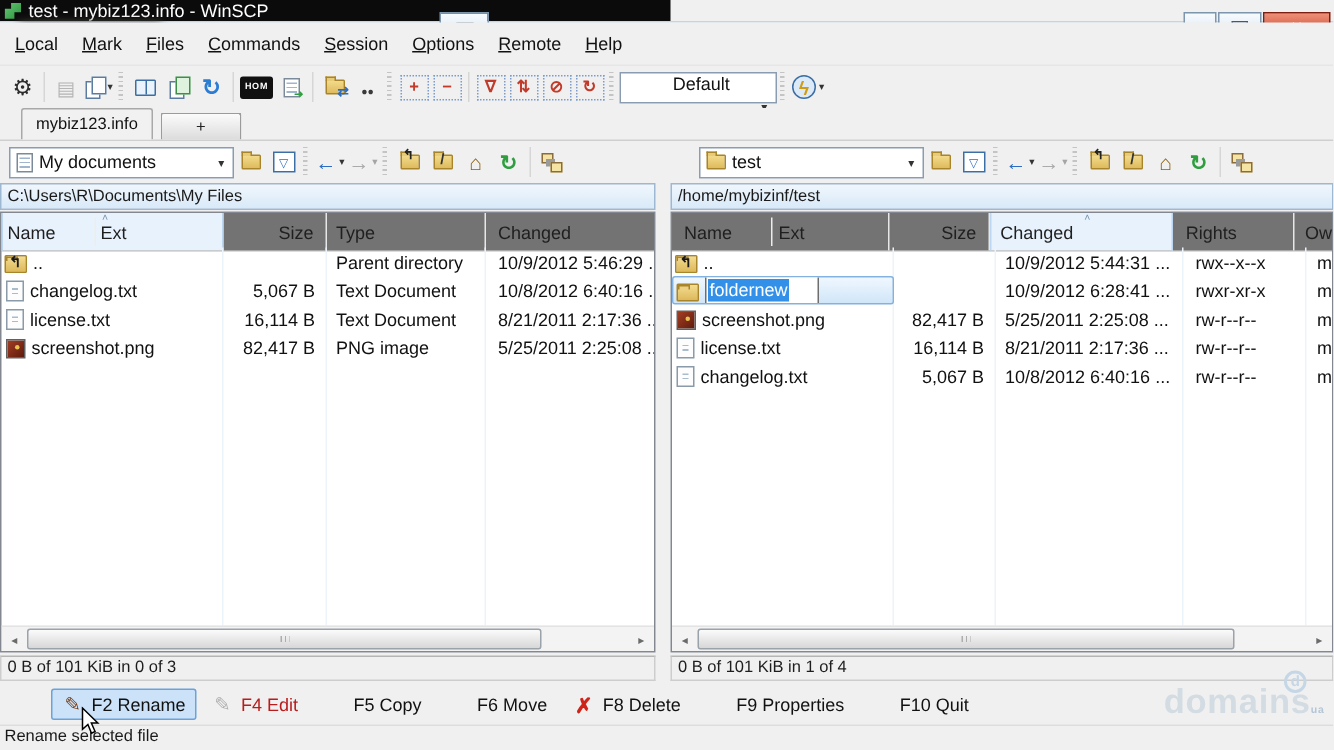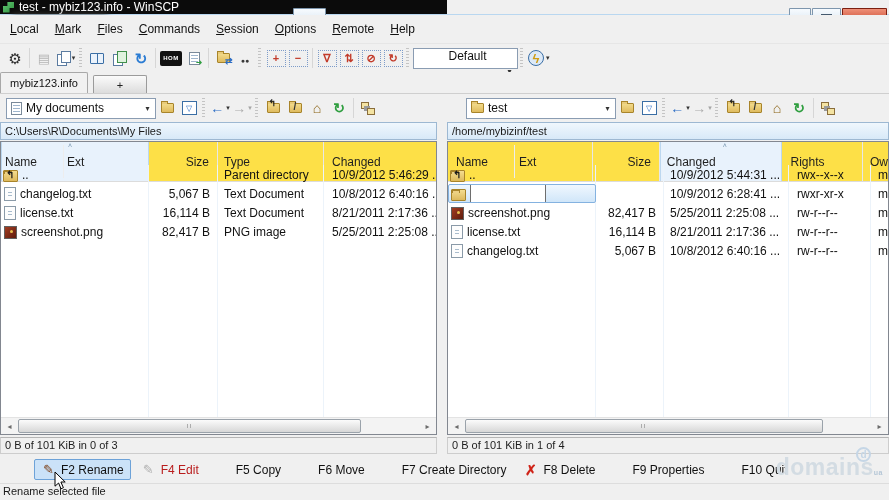--- a/index.html
+++ b/index.html
@@ -63,21 +63,21 @@
   .ov { position:absolute; font-weight:bold; }
   .ov-sync { right:-4px; bottom:-4px; color:#2b6cc4; font-size:9px; }
   .dotted { width:19px; height:17px; border:1px dotted #7d9cc9; display:flex; align-items:center; justify-content:center; color:#c23b2a; font-size:11px; line-height:1; font-weight:bold; }
   .combo { height:21px; background:#fff; border:1px solid #8a9cb2; display:flex; align-items:center; font-size:12px; padding-left:4px; gap:4px; color:#111; }
   .combo .arrow { margin-left:auto; width:15px; height:100%; display:flex; align-items:center; justify-content:center; }
   .combo .arrow::before { content:"▾"; font-size:8px; color:#333; }
   .combo-default { width:105px;flex-direction:column; }
 
   
   .tabbar { position:absolute; top:72px; left:0; width:100%; height:22px; background:#f0f0f0; display:flex; align-items:flex-end; border-bottom:1px solid #cfcfcf; }
-  .tab-active { margin-left:0; height:21px; padding:0 9px; display:flex; align-items:center; font-size:11px; color:#111;
+  .tab-active { margin-left:14px; height:21px; padding:0 9px; display:flex; align-items:center; font-size:11px; color:#111;
     background:#f1f1f1; border:1px solid #a8a8a8; border-bottom:none; border-radius:2px 2px 0 0; }
   .tab-new { margin-left:5px; height:18px; width:54px; display:flex; align-items:center; justify-content:center; font-size:11px; color:#222;
     background:linear-gradient(#fbfbfb,#dcdcdc); border:1px solid #9b9b9b; border-bottom:none; border-radius:2px 2px 0 0; }
 
   
   .ptoolbar { position:absolute; top:94px; height:28px; display:flex; align-items:center; }
   .ptoolbar-left { left:0; width:437px; padding-left:6px; }
   .ptoolbar-right { left:463px; width:442px; padding-left:3px; }
   .combo-dir { width:150px; }
   .g-back::before { content:"←"; color:#2b6cc4; font-weight:bold; font-size:14px; }
@@ -93,21 +93,21 @@
   .ic-tree::after { content:""; position:absolute; left:6px; top:7px; width:6px; height:5px; background:#f4e3a2; border:1px solid #8a6d3b; box-shadow:-4px -3px 0 -1px #9a9a9a; }
 
   
   .pathbar { position:absolute; top:122px; height:18px; border:1px solid #9db8d2; background:linear-gradient(#f0f7fd,#d8e9f8); font-size:11px; color:#1a1a1a; line-height:16px; padding-left:4px; white-space:nowrap; overflow:hidden; }
   .pathbar-left { left:0; width:437px; }
   .pathbar-right { left:447px; width:442px; }
   .listbox { position:absolute; top:141px; height:294px; border:1px solid #828790; background:#fff; overflow:hidden; }
   .listbox-left { left:0; width:437px; }
   .listbox-right { left:447px; width:442px; }
 
-  .lheader { position:absolute; top:0; left:0; right:0; height:40px; background:#fde047; border-bottom:1px solid #dcdcdc; display:flex; font-size:12px; color:#1f1f1f; }
+  .lheader { position:absolute; top:0; left:0; right:0; height:26px; background:#737373; border-bottom:1px solid #dcdcdc; display:flex; font-size:12px; color:#1f1f1f; }
   .hcell { position:relative; display:flex; align-items:center; border-right:1px solid #e7e7e7; height:100%; }
   .hcell.sorted { background:#e8f2fc; border-left:1px solid #bcd7ef; border-right:1px solid #bcd7ef; }
   .sort-arrow { position:absolute; top:0px; font-size:7px; color:#7593ad; }
   .h-name { width:148px; }
   .h-name .lbl-name { margin-left:3px; }
   .h-name .lbl-ext { position:absolute; left:65px; }
   .h-name .extline { position:absolute; left:61px; top:3px; bottom:3px; width:1px; background:#ededed; }
   .h-size { width:69px; justify-content:flex-end; padding-right:8px; }
   .h-type { width:106px; padding-left:6px; }
   .h-changed-l { flex:1; padding-left:8px; }
@@ -136,21 +136,21 @@
   .fi { width:16px; height:15px; position:relative; flex:none; }
   .icon-folder,.icon-folder-up { width:15px; height:12px; margin-top:2px; background:linear-gradient(#f4dd90,#ddb95c); border:1px solid #a8842a; border-radius:1px; }
   .icon-folder::before,.icon-folder-up::before { content:""; position:absolute; top:0px; left:0; width:6px; height:2px; background:#ecd083; border:1px solid #a8842a; border-bottom:none; }
   .icon-folder-up::after { content:"↰"; position:absolute; left:2px; top:-2px; font-size:10px; font-weight:bold; color:#1a1a1a; }
   .icon-textdoc { width:12px; height:14px; margin:1px 0 0 1px; background:#fdfdfd; border:1px solid #8a9aa8; }
   .icon-textdoc::after { content:""; position:absolute; left:3px; right:3px; top:4px; bottom:3px;
     background:repeating-linear-gradient(to bottom,#a9bccd 0 1px,transparent 1px 3px); }
   .icon-png { width:13px; height:13px; margin:1px 0 0 1px; background:linear-gradient(135deg,#a33d22,#5e1b0d); border:1px solid #606060; }
   .icon-png::after { content:""; position:absolute; right:3px; top:3px; width:3px; height:3px; background:#e8c250; border-radius:50%; }
 
-  .rename-box { height:17px; width:76px; border:1px solid #6e6e6e; background:#fff; display:flex; padding:16px 1px; overflow:hidden; }
+  .rename-box { height:17px; width:76px; border:1px solid #6e6e6e; background:#fff; display:flex; align-items:center; padding:16px 1px; overflow:hidden; }
   .rename-sel { background:#3390e8; color:#fff; font-size:12px; line-height:15px; padding:0 1px; white-space:nowrap; }
 
   .hscroll { position:absolute; left:0; right:0; bottom:0; height:17px; background:#f3f3f3; border-top:1px solid #e3e3e3; display:flex; }
   .sb-btn { width:17px; height:100%; display:flex; align-items:center; justify-content:center; color:#6b6b6b; font-size:8px; }
   .sb-track { flex:1; position:relative; }
   .sb-thumb { position:absolute; left:0; right:58px; top:1px; bottom:1px; border:1px solid #9aa2aa; border-radius:2px; background:linear-gradient(#fbfbfb,#d7d7d7); }
   .sb-thumb::after { content:""; position:absolute; left:50%; top:4px; bottom:4px; width:6px; margin-left:-3px;
     background:repeating-linear-gradient(to right,#adadad 0 1px,transparent 1px 3px); }
 
   .pstatus { position:absolute; top:437px; height:17px; border:1px solid #cdcdcd; border-top-color:#b5b5b5; background:#f0f0f0; font-size:11px; line-height:15px; padding-left:4px; color:#1d1d1d; }
@@ -555,24 +555,20 @@
       <span class="fnbtn">
         <span class="fnicon fn-copy"></span>
         <span>F5 Copy</span>
       </span>
 
       <span class="fnbtn">
         <span class="fnicon fn-move"></span>
         <span>F6 Move</span>
       </span>
 
-      <span class="fnbtn">
-        <span class="fnicon fn-mkdir"></span>
-        <span>F7 Create Directory</span>
-      </span>
 
       <span class="fnbtn">
         <span class="fnicon fn-delete"></span>
         <span>F8 Delete</span>
       </span>
 
       <span class="fnbtn">
         <span class="fnicon fn-props"></span>
         <span>F9 Properties</span>
       </span>

